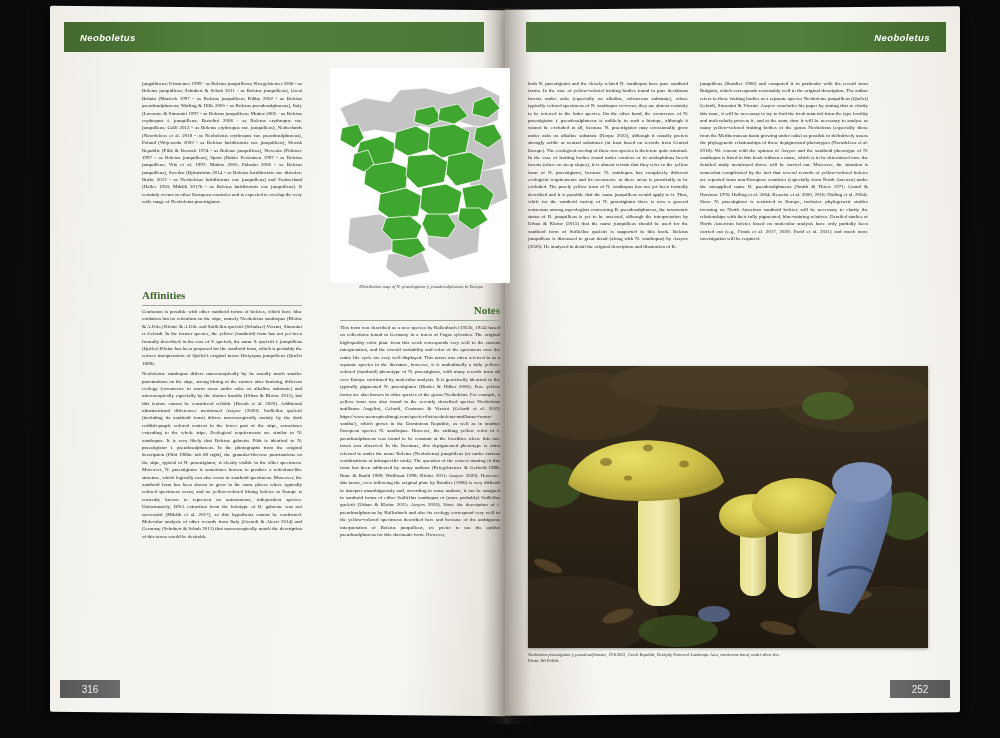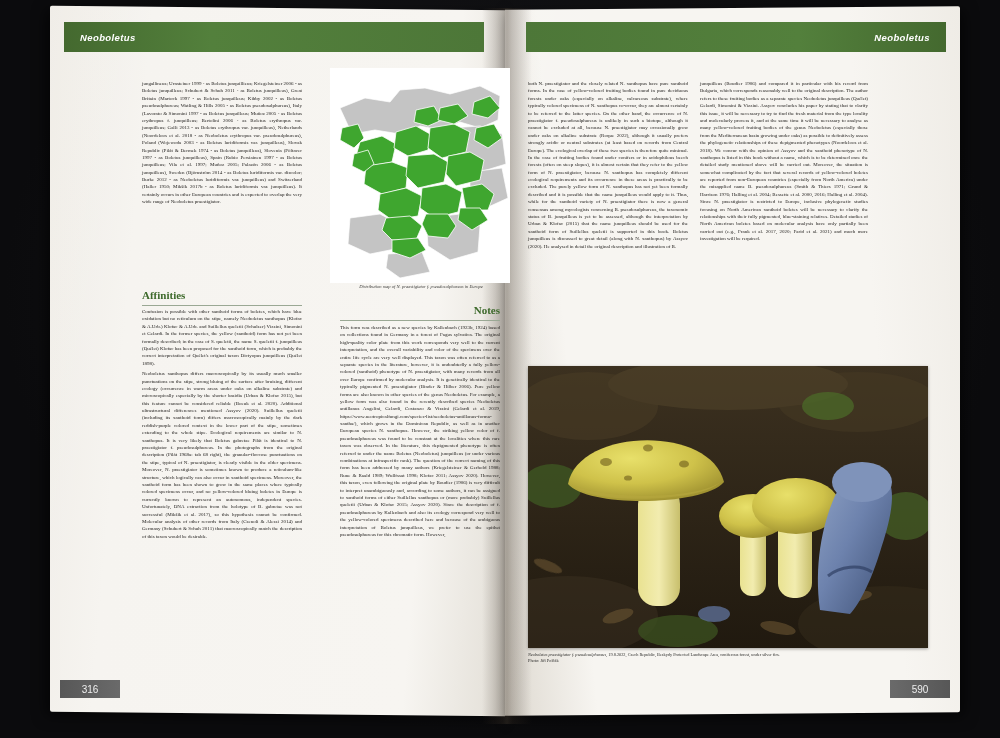--- a/index.html
+++ b/index.html
@@ -260,17 +260,17 @@
 
     <div class="photocap">
       <i>Neoboletus praestigiator f. pseudosulphureus</i><span>, 19.8.2022, Czech Republic, Beskydy Protected Landscape Area, coniferous forest, under silver firs.</span>
       <br><span>Photo: Jiří Polčák</span>
     </div>
 
     <div class="foot foot-left">
       <span>316</span>
     </div>
     <div class="foot foot-right">
-      <span>590</span>
+      <span>252</span>
     </div>
 
   </div>
 </div>
 
 </body></html>

